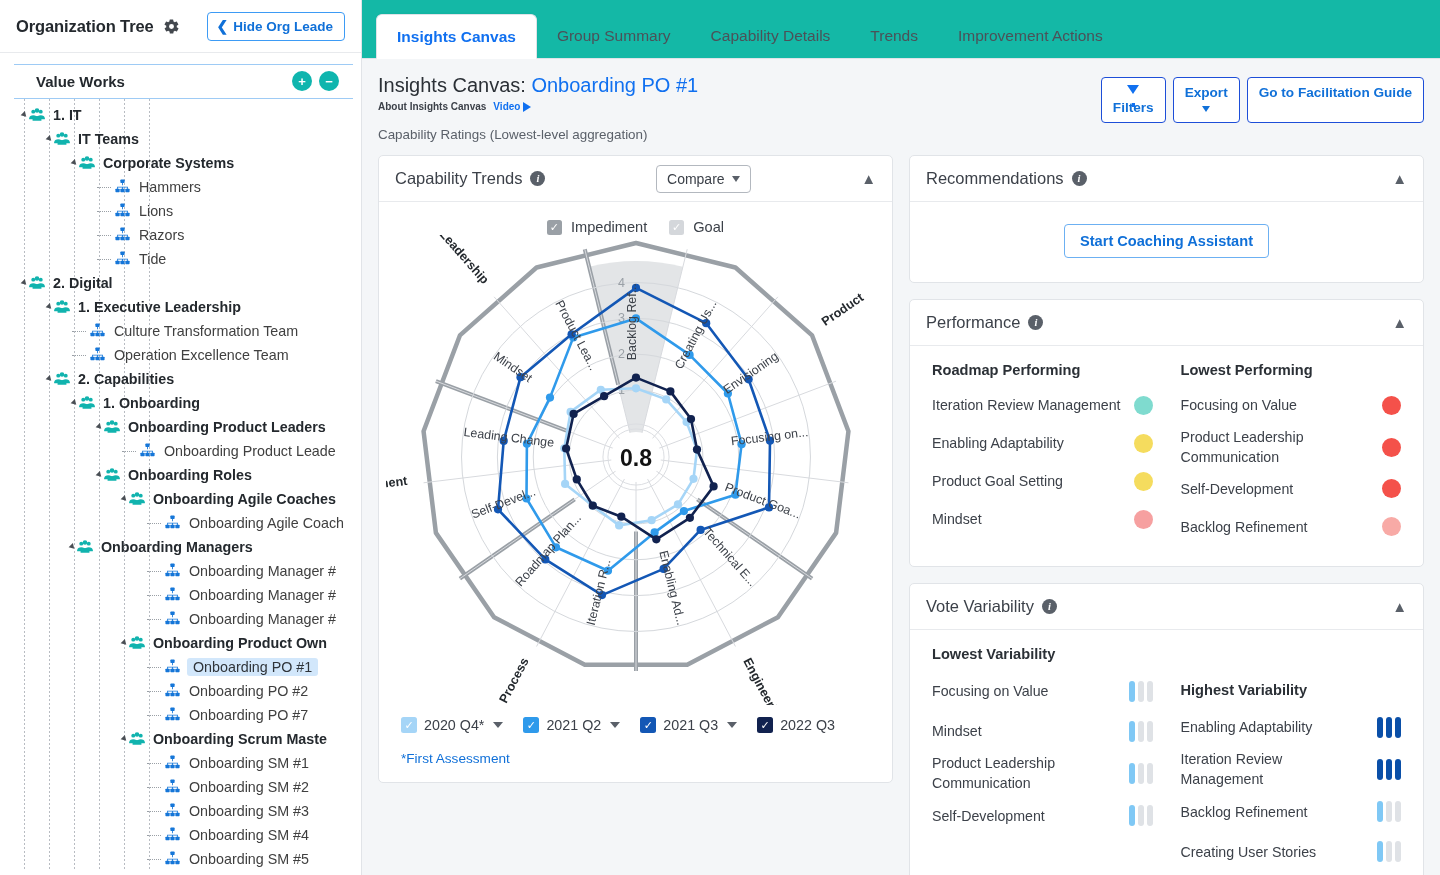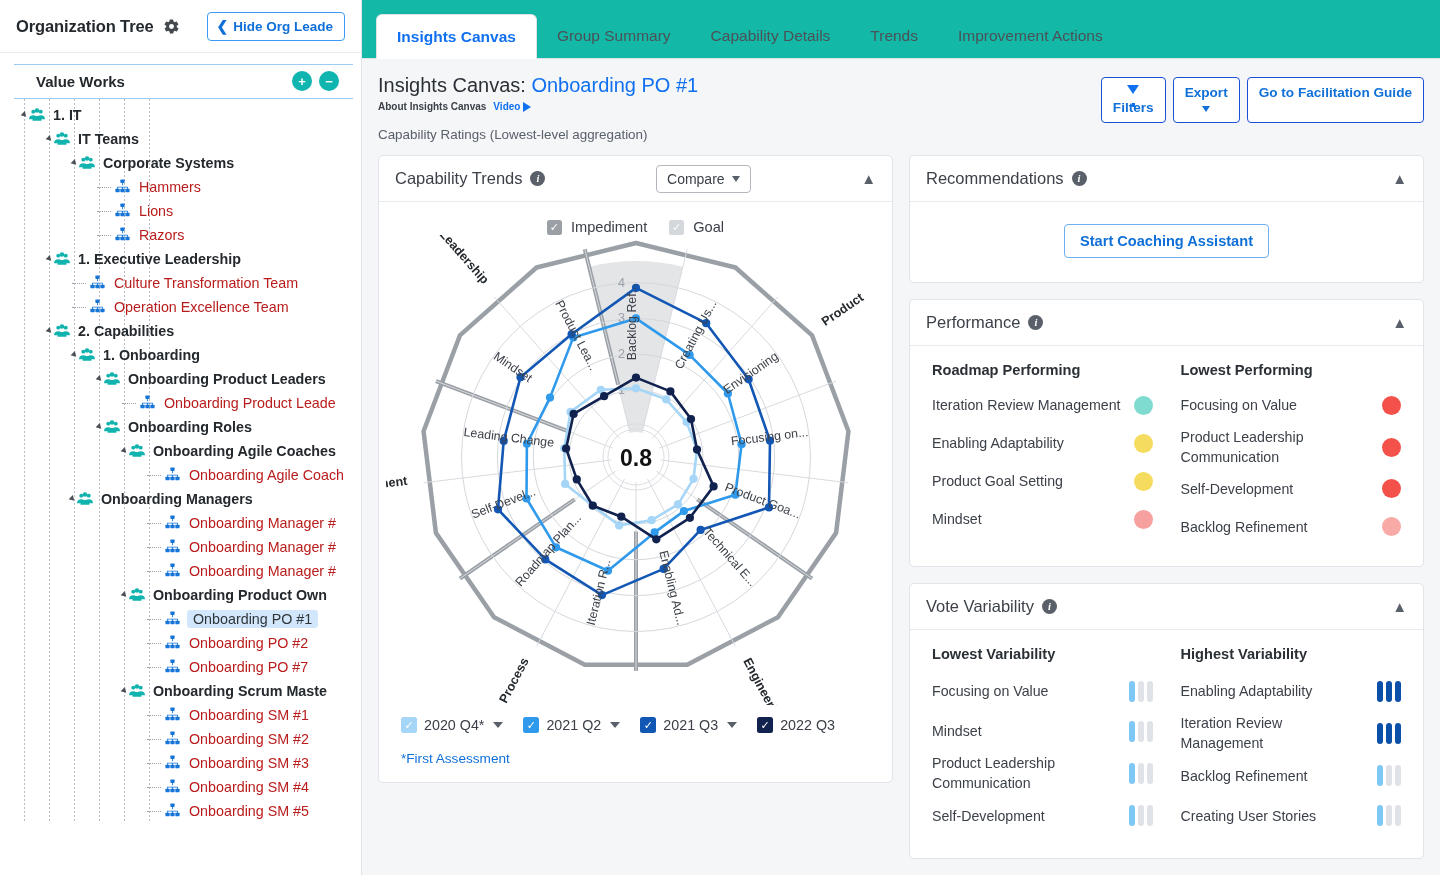--- a/index.html
+++ b/index.html
@@ -45,21 +45,21 @@
     width:20px;height:20px;border-radius:50%;background:#0fb5ae;
     display:flex;align-items:center;justify-content:center;
     color:#fff;font-size:13px;font-weight:700;line-height:1;cursor:pointer;
   }
 
   .tree { padding:4px 0 0 0; position:relative; }
   .node { display:flex; align-items:center; height:24px; position:relative; white-space:nowrap; }
   .node .ico { width:18px; height:18px; flex:0 0 18px; margin-right:7px; display:block; }
   .node .lbl { font-size:14.3px; color:#3c4149; }
   .node.group > .lbl { font-weight:700; color:#24292e; }
-  .node.leaf > .lbl { font-weight:400; color:#b91c1c; }
+  .node.leaf > .lbl { font-weight:400; color:#404040; }
   .node.selected > .lbl {
     background:#d2e7fb; border-radius:3px; padding:1px 6px; margin-left:-2px;
     color:#2f3439;
   }
   .node .arrow {
     width:0;height:0;border-left:5px solid #4a4f55;
     border-top:3.5px solid transparent;border-bottom:3.5px solid transparent;
     margin-right:1px; flex:0 0 5px; transform:rotate(45deg);
   }
   .guides { position:absolute; top:0; left:0; height:100%; width:100%; pointer-events:none; }
@@ -152,21 +152,21 @@
   .perf-body { padding:16px 22px 18px 22px; display:flex; }
   .perf-col { flex:1; min-width:0; padding-right:10px;}
   .perf-col:last-child { padding-right:0; padding-left:18px;}
   .perf-h { font-size:14.6px; font-weight:700; color:#2b3036; margin-bottom:11px; }
   .perf-item { display:flex; align-items:center; min-height:33px; margin-bottom:5px; }
   .perf-item .nm { font-size:14.2px; color:#3c4149; line-height:1.42; padding-right:10px;}
   .dot { width:19px;height:19px;border-radius:50%; margin-left:auto; flex:0 0 19px;}
 
   .vv-body { padding:16px 22px 20px 22px; display:flex; }
   .vv-col { flex:1; min-width:0; padding-right:10px;}
-  .vv-col:last-child{ padding-right:0; padding-left:18px;}
+  .vv-col:last-child{ padding-right:0; padding-left:18px;margin-top:36px;}
   .vv-h { font-size:14.6px; font-weight:700; color:#2b3036; margin-bottom:11px; }
   .vv-item { display:flex; align-items:center; min-height:36px; margin-bottom:4px;}
   .vv-item .nm { font-size:14.2px; color:#3c4149; line-height:1.42; padding-right:10px;}
   .bars { margin-left:auto; display:flex; gap:3px; flex:0 0 auto;}
   .bar { width:6px; height:21px; border-radius:3px; }
 </style>
 </head>
 <body>
 
 <div class="app">
@@ -263,20 +263,43 @@
           <div class="node leaf" style="padding-left: 97px;">
             <span style="display: inline-block; width: 14px; height: 1px; border-top: 1px dotted rgb(154, 160, 166); margin-right: 3px; flex: 0 0 14px;"></span>
             <span class="ico"><svg viewBox="0 0 24 24" width="17" height="17" fill="#1576d8">
                 <rect x="9" y="2" width="6" height="5" rx="1"></rect>
                 <rect x="2" y="15" width="6" height="5" rx="1"></rect>
                 <rect x="9" y="15" width="6" height="5" rx="1"></rect>
                 <rect x="16" y="15" width="6" height="5" rx="1"></rect>
                 <path d="M11.4 7h1.2v3.2h-1.2zM4.4 12.2h15.2v1.1H4.4zM4.4 12.2h1.1V16H4.4zM18.5 12.2h1.1V16h-1.1zM11.4 12.2h1.2V16h-1.2z"></path>
               </svg></span>
             <span class="lbl">Razors</span>
+          </div>
+          <div class="node leaf" style="padding-left: 97px;">
+            <span style="display: inline-block; width: 14px; height: 1px; border-top: 1px dotted rgb(154, 160, 166); margin-right: 3px; flex: 0 0 14px;"></span>
+            <span class="ico"><svg viewBox="0 0 24 24" width="17" height="17" fill="#1576d8">
+                <rect x="9" y="2" width="6" height="5" rx="1"></rect>
+                <rect x="2" y="15" width="6" height="5" rx="1"></rect>
+                <rect x="9" y="15" width="6" height="5" rx="1"></rect>
+                <rect x="16" y="15" width="6" height="5" rx="1"></rect>
+                <path d="M11.4 7h1.2v3.2h-1.2zM4.4 12.2h15.2v1.1H4.4zM4.4 12.2h1.1V16H4.4zM18.5 12.2h1.1V16h-1.1zM11.4 12.2h1.2V16h-1.2z"></path>
+              </svg></span>
+            <span class="lbl">Tide</span>
+          </div>
+          <div class="node group" style="padding-left: 22px;">
+            <span class="arrow"></span>
+            <span class="ico"><svg viewBox="0 0 24 24" width="18" height="18" fill="#11b3ae">
+                <circle cx="7" cy="7.5" r="2.6"></circle>
+                <circle cx="17" cy="7.5" r="2.6"></circle>
+                <circle cx="12" cy="6" r="3.1"></circle>
+                <path d="M1.6 16.2c0-2.6 2.4-4 5.4-4s5.4 1.4 5.4 4v1.3H1.6z"></path>
+                <path d="M11.6 16.2c0-2.6 2.4-4 5.4-4s5.4 1.4 5.4 4v1.3H11.6z"></path>
+                <path d="M6.1 17.9c0-2.9 2.6-4.5 5.9-4.5s5.9 1.6 5.9 4.5v1.6H6.1z"></path>
+              </svg></span>
+            <span class="lbl">2. Digital</span>
           </div>
           <div class="node group" style="padding-left: 47px;">
             <span class="arrow"></span>
             <span class="ico"><svg viewBox="0 0 24 24" width="18" height="18" fill="#11b3ae">
                 <circle cx="7" cy="7.5" r="2.6"></circle>
                 <circle cx="17" cy="7.5" r="2.6"></circle>
                 <circle cx="12" cy="6" r="3.1"></circle>
                 <path d="M1.6 16.2c0-2.6 2.4-4 5.4-4s5.4 1.4 5.4 4v1.3H1.6z"></path>
                 <path d="M11.6 16.2c0-2.6 2.4-4 5.4-4s5.4 1.4 5.4 4v1.3H11.6z"></path>
                 <path d="M6.1 17.9c0-2.9 2.6-4.5 5.9-4.5s5.9 1.6 5.9 4.5v1.6H6.1z"></path>

